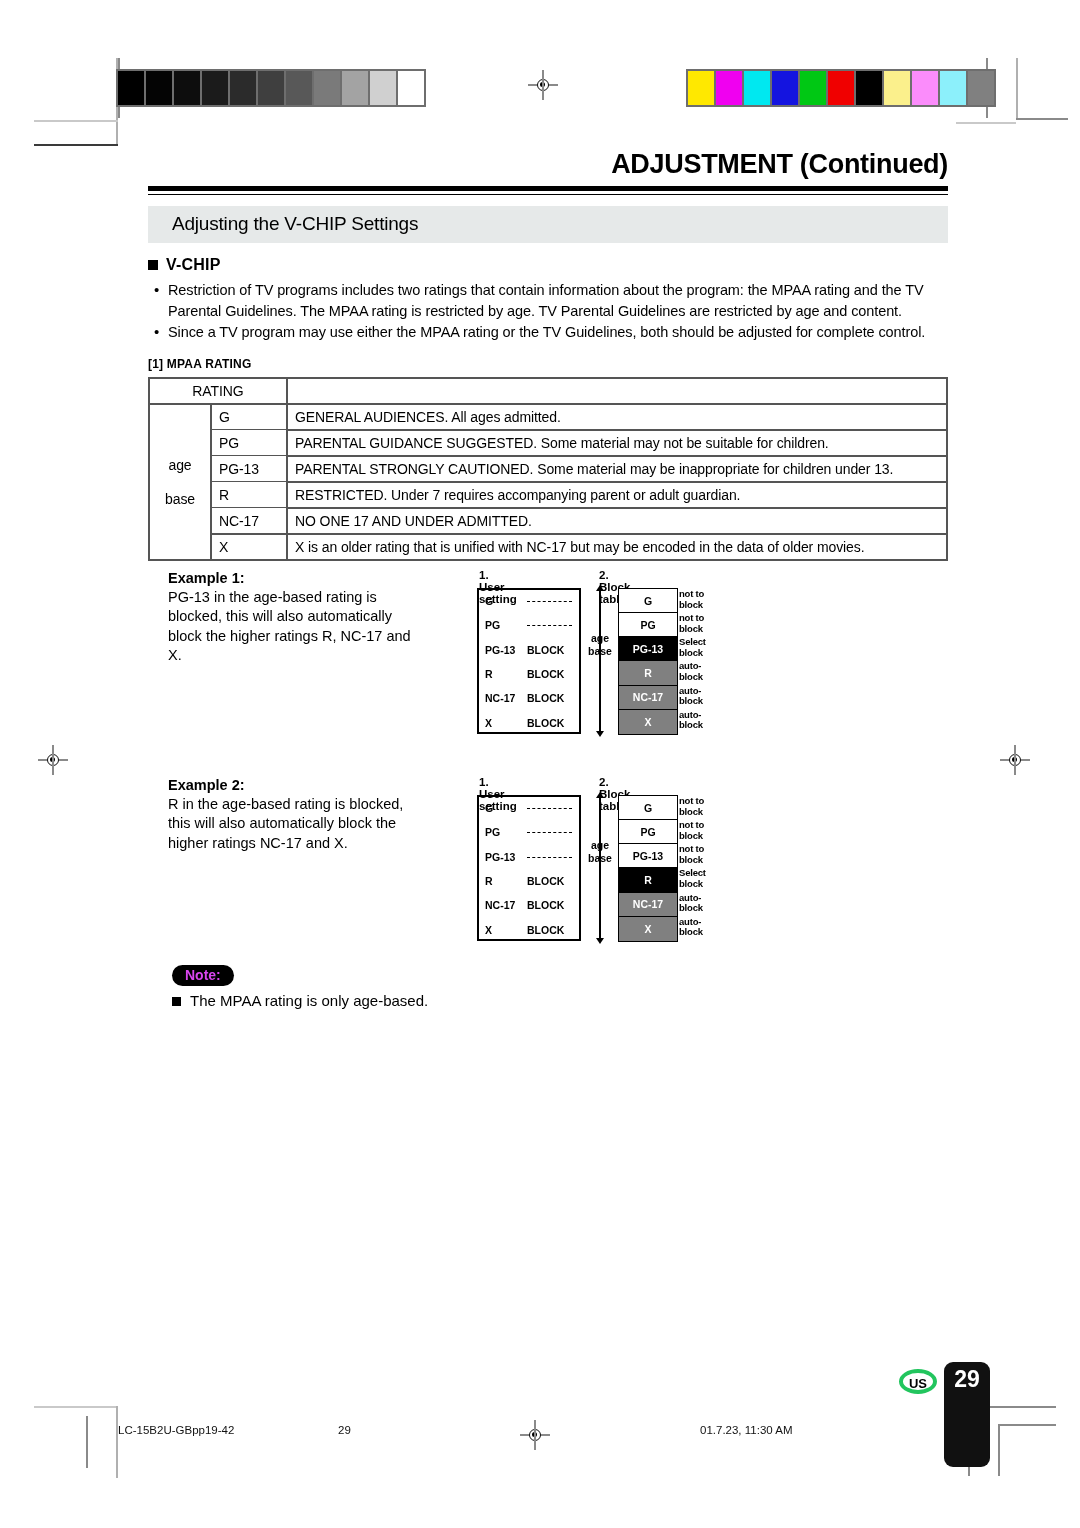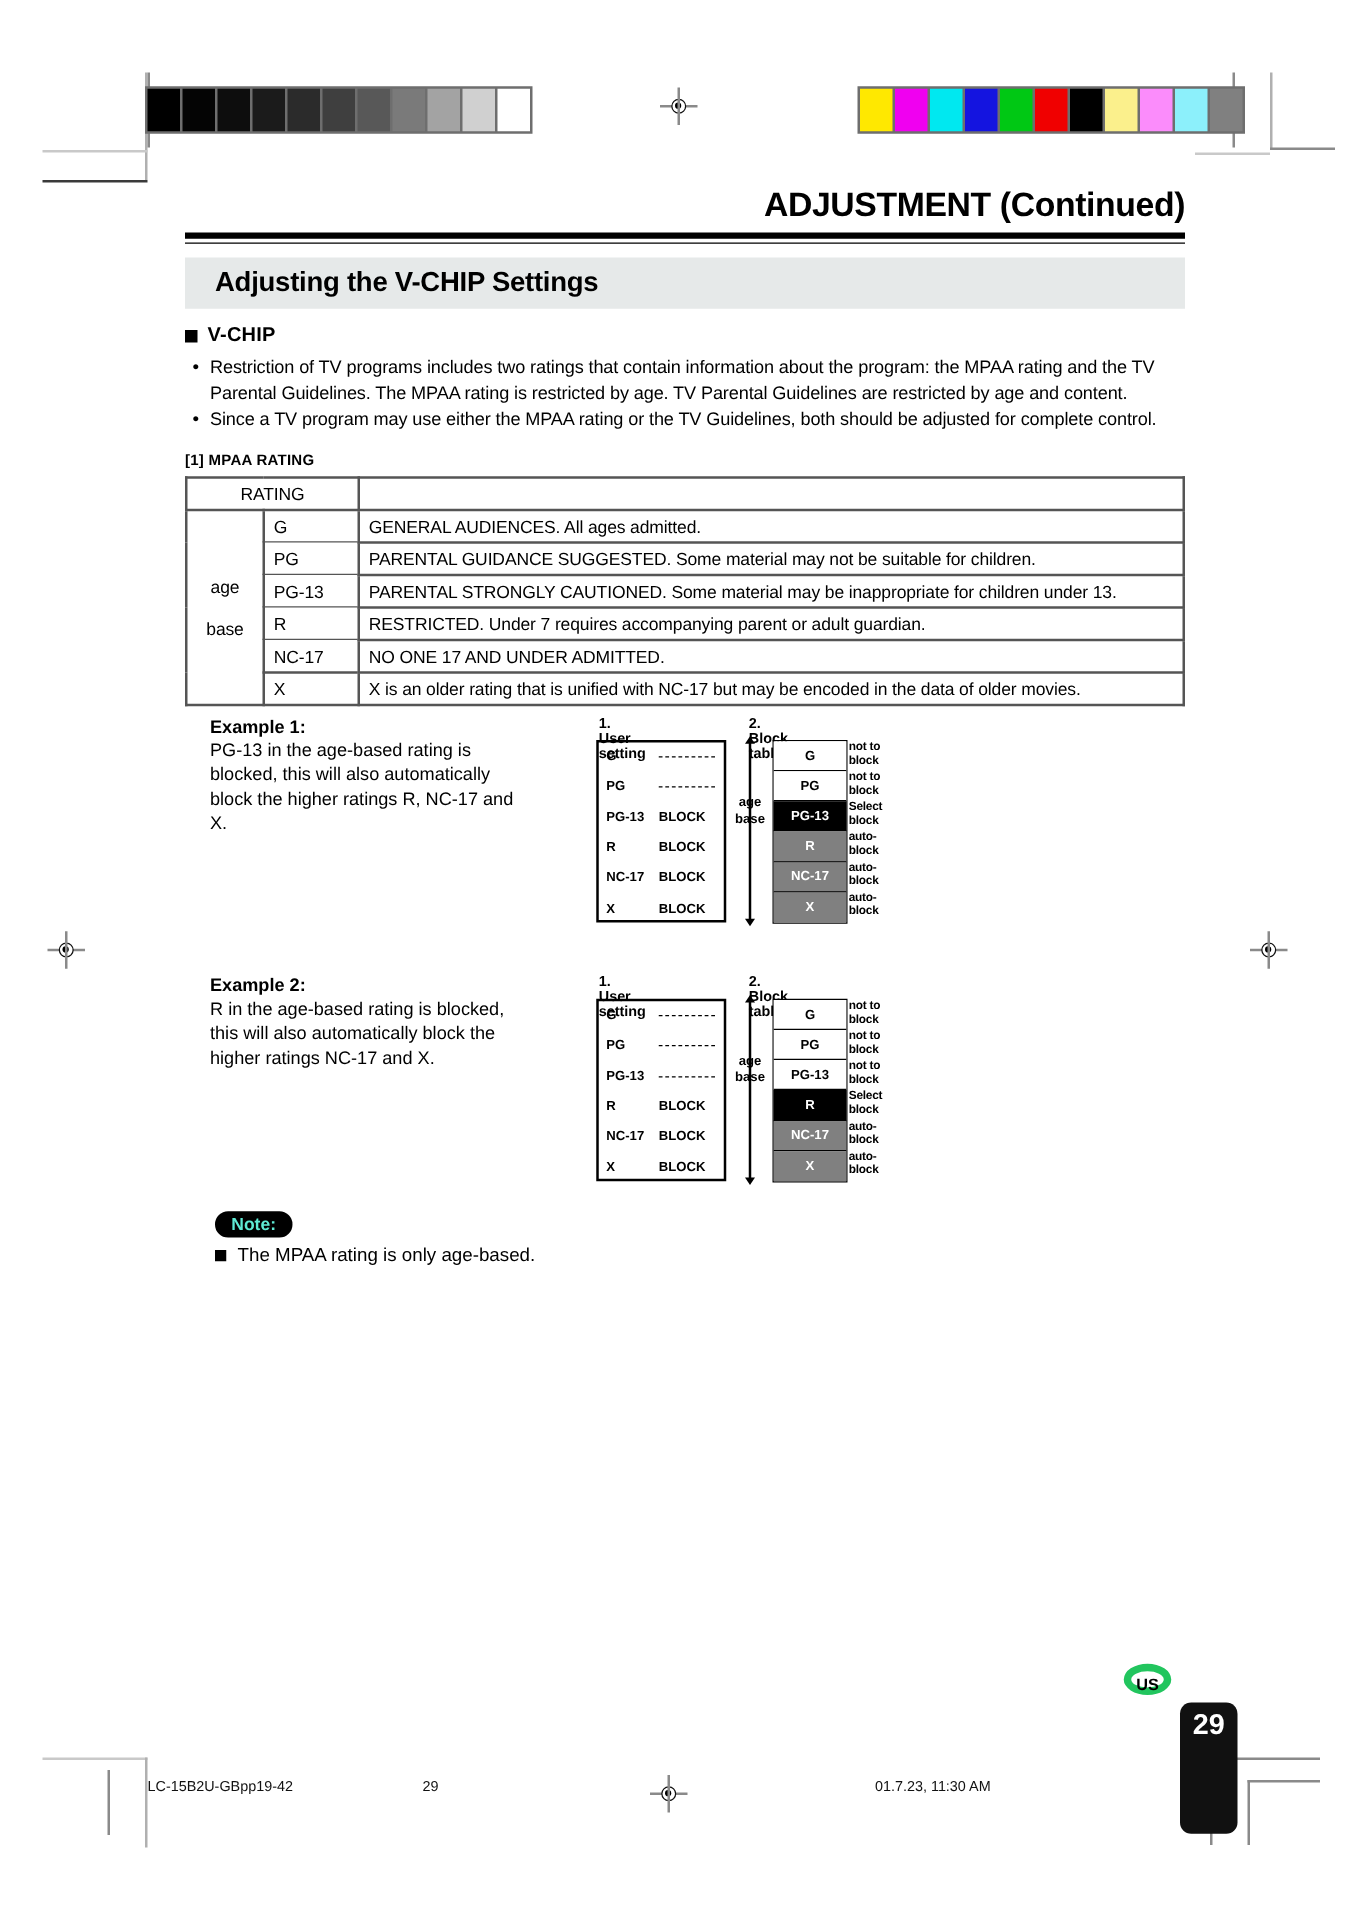--- a/index.html
+++ b/index.html
@@ -42,21 +42,21 @@
 
   .doc-title {
     text-align:right; font-size:27px; font-weight:bold;
     letter-spacing:-0.3px; margin:0 0 6px 0; line-height:1.1;
   }
   .rule-thick { height:5px; background:#000; margin-bottom:3px; }
   .rule-thin  { height:1.5px; background:#000; margin-bottom:11px; }
 
   .section-band {
     background:#e6e9e9; padding:7px 0 8px 24px;
-    font-size:22px; font-weight:bold; letter-spacing:-0.2px;
+    font-size:19px; font-weight:normal; letter-spacing:-0.2px;
   }
 
   .sq-head { margin-top:13px; font-size:16px; font-weight:bold; letter-spacing:0.2px; display:flex; align-items:center; }
   .sq-head .sq { width:10px; height:10px; background:#000; display:inline-block; margin-right:8px; }
 
   ul.bullets { list-style:none; margin:6px 0 0 0; padding:0; }
   ul.bullets li {
     position:relative; padding-left:20px; font-size:14.5px;
     line-height:1.42; margin-bottom:1px; letter-spacing:-0.1px;
   }
@@ -127,36 +127,36 @@
 
   .notes { position:absolute; left:206px; top:2px; width:60px; }
   .notes .n {
     height:24.2px; font-size:9.5px; font-weight:bold; line-height:1.12;
     padding-top:1px; letter-spacing:-0.2px;
   }
 
   
   .note-wrap { margin-top:4px; }
   .note-tag {
-    display:inline-block; background:#000; color:#5eead4;
+    display:inline-block; background:#000; color:#d946ef;
     font-size:14px; font-weight:bold; padding:2px 13px 3px 13px;
     border-radius:11px; margin-left:24px;
   }
   .note-line { margin:6px 0 0 24px; font-size:15px; display:flex; align-items:baseline; }
   .note-line .sq { width:9px; height:9px; background:#000; display:inline-block; margin-right:9px; }
 
   
   .footer { position:absolute; left:0; top:1424px; width:1080px; font-size:11.5px; color:#111; }
   .footer .f1 { position:absolute; left:118px; }
   .footer .f2 { position:absolute; left:338px; }
   .footer .f3 { position:absolute; left:700px; }
 
   .us-badge {
-    position:absolute; left:899px; top:1331px;
-    width:38px; height:25px; border:6px solid #22c55e; border-radius:50%;
+    position:absolute; left:899px; top:1369px;
+    width:38px; height:25px; border:4px solid #22c55e; border-radius:50%;
     font-size:13px; font-weight:bold; text-align:center; line-height:22px;
   }
   .page-tab {
     position:absolute; left:944px; top:1362px; width:46px; height:105px;
     background:#111; border-radius:9px;
     color:#fff; font-size:23px; font-weight:bold;
     text-align:center; padding-top:4px;
   }
 </style>
 </head>

